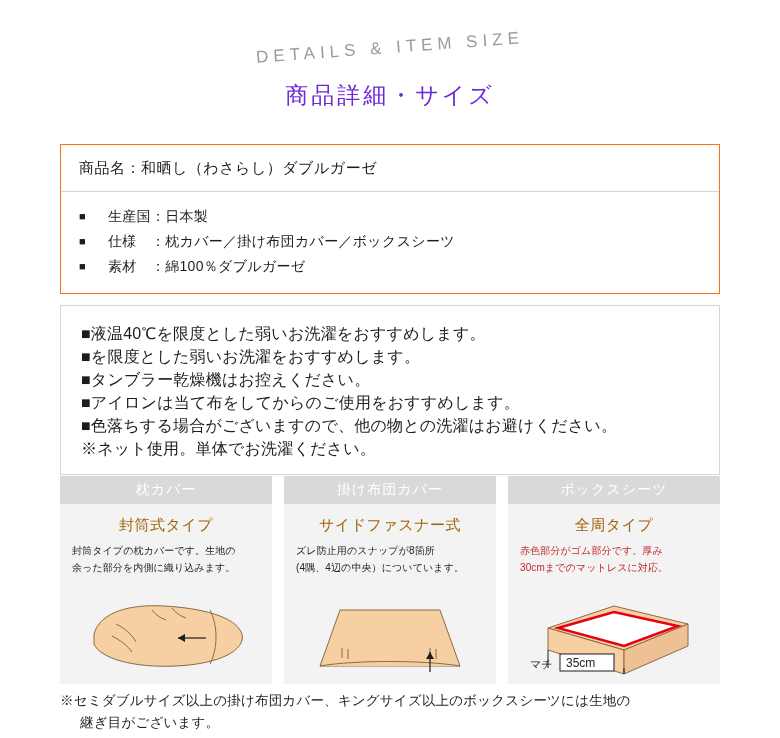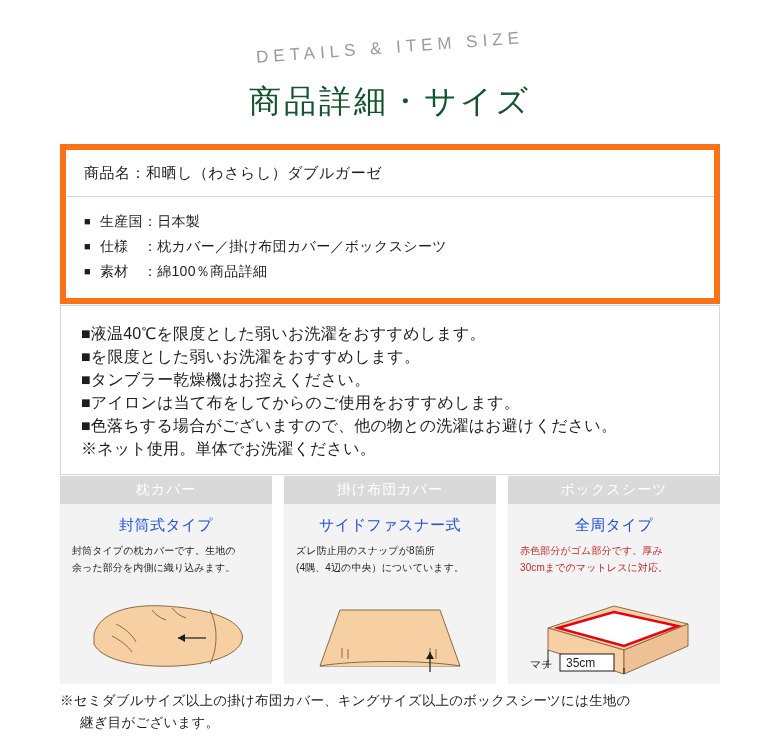--- a/index.html
+++ b/index.html
@@ -34,34 +34,34 @@
     transform: rotate(-4.2deg);
     transform-origin: 50% 50%;
     font-family: "Liberation Sans", sans-serif;
   }
   .main-title {
     position: absolute;
     top: 80px;
     left: 0;
     width: 780px;
     text-align: center;
-    font-size: 32px;
+    font-size: 23px;
     letter-spacing: 3px;
-    color: #14532d;
+    color: #6d28d9;
     font-family: Liberation Serif, serif;
     font-weight: normal;
   }
 
   
   .spec-box {
     position: absolute;
     top: 144px;
     left: 60px;
     width: 660px;
-    border: 6px solid #f97316;
+    border: 1px solid #f97316;
     box-sizing: border-box;
     background: #fff;
   }
   .spec-head {
     border-bottom: 1px solid #d5d5d5;
     padding: 14px 18px 13px 18px;
     font-size: 15px;
     letter-spacing: 0.5px;
     color: #1d1d1d;
   }
@@ -77,20 +77,21 @@
   }
   .spec-mark {
     width: 16px;
     flex: 0 0 16px;
     font-size: 11px;
     line-height: 25px;
   }
   .spec-label {
     flex: 0 0 auto;
     white-space: pre;
+    margin-left: 13px;
   }
   .spec-value {
     flex: 1 1 auto;
   }
 
   
   .care-box {
     position: absolute;
     top: 305px;
     left: 60px;
@@ -132,21 +133,21 @@
   .col-body {
     background: #f3f3f3;
     padding: 10px 12px 8px 12px;
     height: 180px;
     box-sizing: border-box;
     position: relative;
   }
   .col-title {
     text-align: center;
     font-size: 15px;
-    color: #1d4ed8;
+    color: #a16207;
     margin: 2px 0 7px 0;
     letter-spacing: 0.5px;
   }
   .col-desc {
     font-size: 10px;
     line-height: 17px;
     color: #222;
     letter-spacing: 0.1px;
   }
   .col-desc .red {
@@ -196,21 +197,21 @@
 
       <div class="spec-row">
         <span class="spec-mark">■</span>
         <span class="spec-label">仕様　：</span>
         <span class="spec-value">枕カバー／掛け布団カバー／ボックスシーツ</span>
       </div>
 
       <div class="spec-row">
         <span class="spec-mark">■</span>
         <span class="spec-label">素材　：</span>
-        <span class="spec-value">綿100％商品詳細</span>
+        <span class="spec-value">綿100％ダブルガーゼ</span>
       </div>
 
     </div>
   </div>
 
   <div class="care-box">
     <div class="care-line">■液温40℃を限度とした弱いお洗濯をおすすめします。</div>
     <div class="care-line">■を限度とした弱いお洗濯をおすすめします。</div>
     <div class="care-line">■タンブラー乾燥機はお控えください。</div>
     <div class="care-line">■アイロンは当て布をしてからのご使用をおすすめします。</div>

